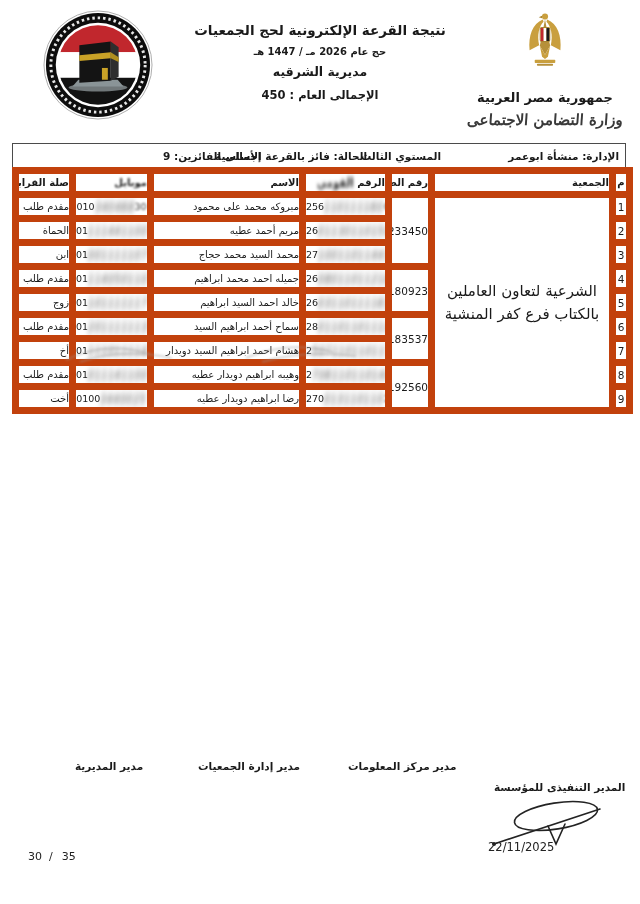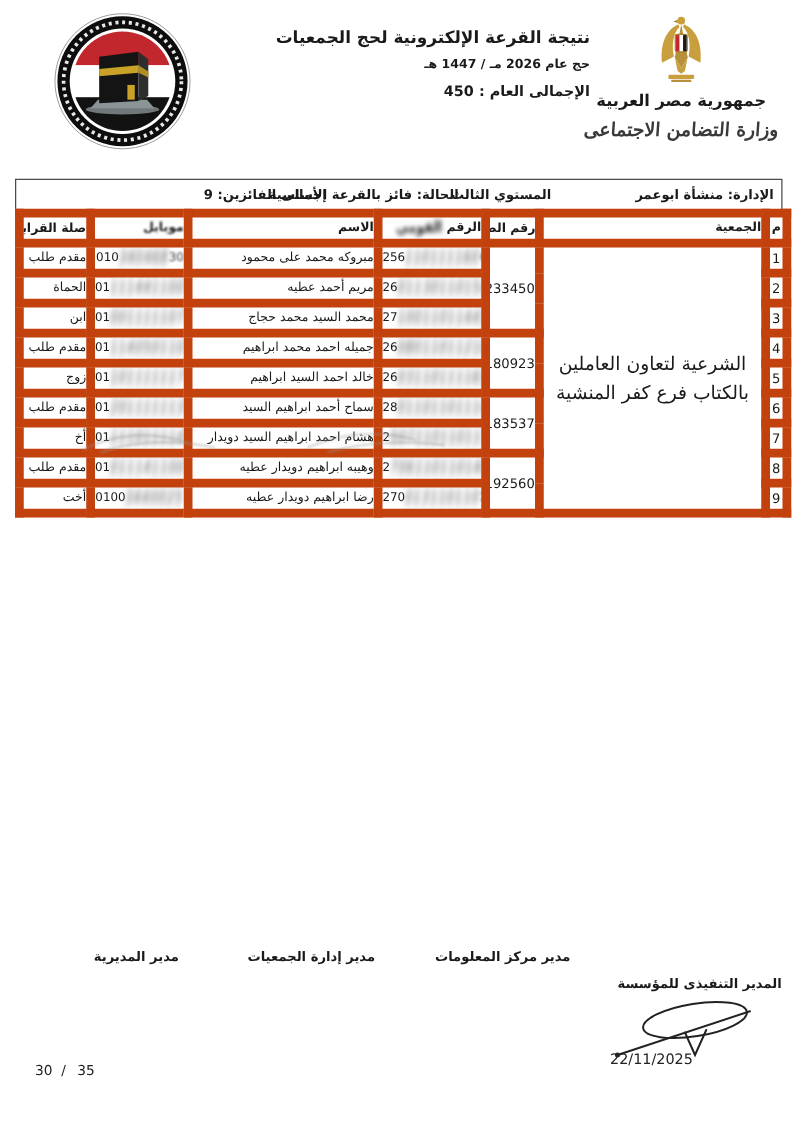--- a/index.html
+++ b/index.html
@@ -4,28 +4,28 @@
 <style>
   html,body { margin:0; padding:0; background:#ffffff; }
   .page {
     position:relative; width:640px; height:904px; margin:0 auto;
     background:#ffffff; overflow:hidden;
     font-family:"DejaVu Sans","Liberation Sans",sans-serif;
     color:#1a1a1a;
   }
   
   .logo-assoc { position:absolute; left:42px; top:10px; width:112px; height:110px; }
-  .title-block { position:absolute; left:168px; top:22px; width:304px; direction:rtl; }
+  .title-block { position:absolute; left:168px; top:22px; width:304px; text-align:center; direction:rtl; }
   .title-line1 { font-size:13.5px; font-weight:700; }
   .title-line2 { font-size:10px;   font-weight:700; margin-top:8px; }
   .title-line3 { font-size:12.5px; font-weight:700; margin-top:7px; }
   .title-line4 { font-size:11.5px; font-weight:700; margin-top:9px; }
   .gov-block { position:absolute; left:455px; top:10px; width:180px; text-align:center; direction:rtl; }
   .gov-eagle { display:block; margin:0 auto; width:44px; height:60px; }
-  .gov-country { font-size:13px; font-weight:700; margin-top:4px; letter-spacing:0.5px; }
+  .gov-country { font-size:13px; font-weight:700; margin-top:20px; letter-spacing:0.5px; }
   .gov-ministry { font-family:"DejaVu Serif","Liberation Serif",serif; font-size:15px; font-weight:700;
                   color:#3a3a3a; margin-top:6px; transform:skewX(-4deg); }
   
   .info-bar {
     position:absolute; left:12px; top:143px; width:612px; height:24px;
     border:1px solid #4b4b4b; direction:rtl; font-size:10.5px; font-weight:700; background:#fff;
   }
   .info-bar span { position:absolute; top:50%; transform:translateY(-50%); white-space:nowrap; }
   .ib-admin   { right:6px; }
   .ib-level   { right:184px; }
@@ -38,21 +38,21 @@
     border:7px solid #c2410c; height:17px; padding:0 0;
     font-size:10px; overflow:hidden; white-space:nowrap; vertical-align:middle;
   }
   .grid th { font-weight:700; text-align:right; }
   .grid th.th-serial { text-align:center; }
   .grid td.c-serial { text-align:center; font-size:10.5px; }
   .grid td.c-assoc  { text-align:center; white-space:normal; line-height:1.5; font-size:15px; }
   .grid td.c-req    { text-align:center; font-size:10.5px; }
   .grid td.c-name   { }
   .grid td.c-rel    { text-align:right; }
-  .grid td.c-id, .grid td.c-mob { direction:ltr; text-align:right; font-size:9.5px; }
+  .grid td.c-id, .grid td.c-mob { direction:ltr; text-align:center; font-size:9.5px; }
   .pfx   { filter:blur(0.5px); }
   .smudge{ display:inline-block; filter:blur(2.3px); color:#4e4e4e;
            transform:scaleY(1.55) skewX(-10deg); transform-origin:center; letter-spacing:0.6px; }
   .tail  { filter:blur(1px); color:#3f3f3f; }
   .hblur { display:inline-block; filter:blur(1.6px); transform:scaleY(1.25); }
   .hblur-soft { display:inline-block; filter:blur(0.9px); }
   .smear { position:absolute; opacity:0.55; }
   
   .sig-label { position:absolute; font-size:10.5px; font-weight:700; direction:rtl; white-space:nowrap; }
   .f-info  { left:348px; top:760px; }
@@ -87,20 +87,21 @@
       <polygon points="-19,-10 13,-13 13,-7 -19,-4" fill="#c9a227"></polygon>
       <polygon points="13,-13 21,-8 21,-3 13,-7" fill="#b08e1f"></polygon>
       <rect x="4" y="3" width="6" height="12" fill="#c9a227"></rect>
     </g>
     <circle cx="0" cy="0" r="48" fill="none" stroke="#ffffff" stroke-width="3" stroke-dasharray="2.5 3" opacity="0.9"></circle>
   </svg>
 
   <div class="title-block">
     <div class="title-line1">نتيجة القرعة الإلكترونية لحج الجمعيات</div>
     <div class="title-line2">حج عام 2026 مـ / 1447 هـ</div>
+    <div class="title-line3">مديرية الشرقيه</div>
     <div class="title-line4">الإجمالى العام : 450</div>
   </div>
 
   <div class="gov-block">
     <svg class="gov-eagle" viewBox="0 0 60 80">
       <circle cx="30" cy="8" r="4.2" fill="#c99f3e"></circle>
       <polygon points="26,7 21.5,9 26,10.5" fill="#a8842f"></polygon>
       <path d="M27 12 C 13 18, 7 34, 9 54 L 22 47 C 19 33, 22 21, 28 15 Z" fill="#c99f3e"></path>
       <path d="M33 12 C 47 18, 53 34, 51 54 L 38 47 C 41 33, 38 21, 32 15 Z" fill="#c99f3e"></path>
       <path d="M30 12 L37 48 L30 60 L23 48 Z" fill="#b6903a"></path>

